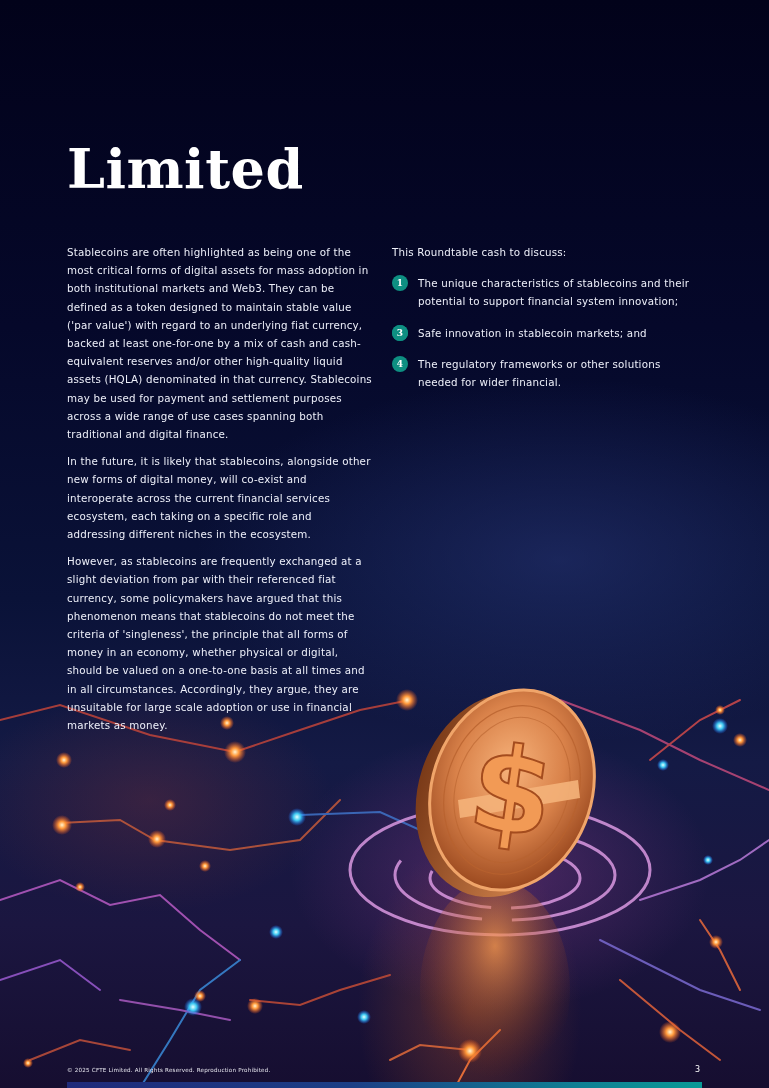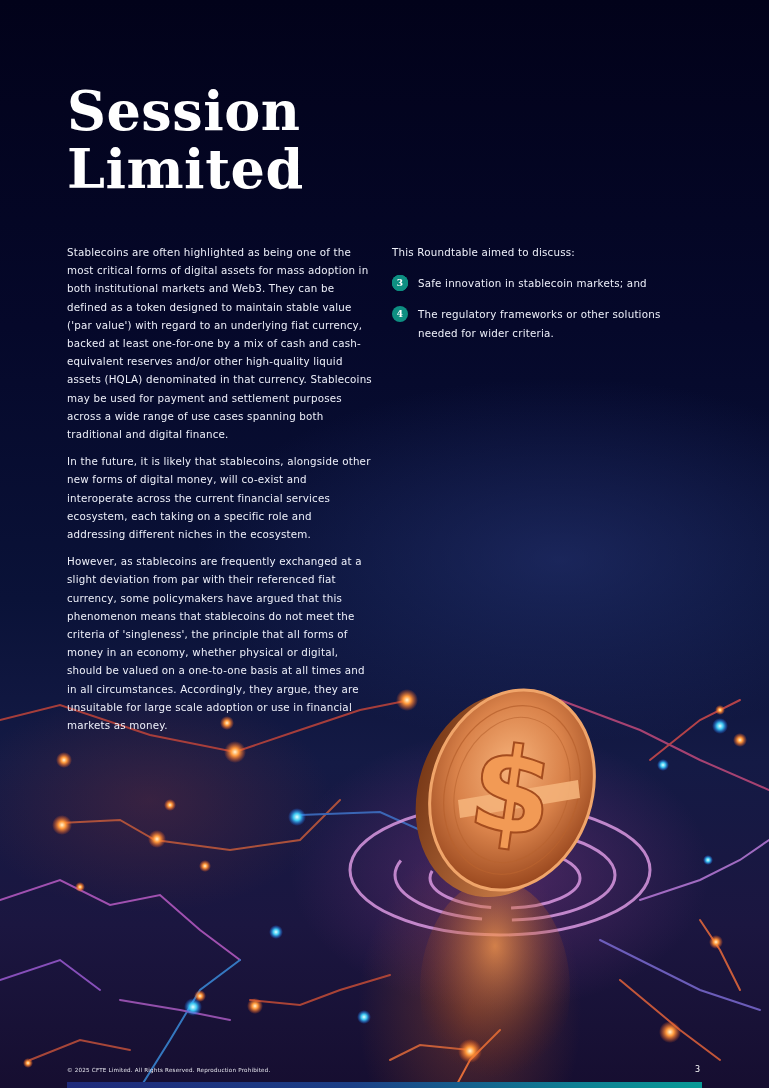--- a/index.html
+++ b/index.html
@@ -159,45 +159,46 @@
   <ellipse cx="512" cy="790" rx="80" ry="102" transform="rotate(18 512 790)" fill="url(#coinFace)" stroke="#f0a56a" stroke-width="3"></ellipse>
   <ellipse cx="512" cy="790" rx="66" ry="86" transform="rotate(18 512 790)" fill="none" stroke="#b8622e" stroke-width="1.2" opacity="0.8"></ellipse>
   <ellipse cx="512" cy="790" rx="56" ry="74" transform="rotate(18 512 790)" fill="none" stroke="#b8622e" stroke-width="1" opacity="0.6"></ellipse>
 
   <polygon points="458,800 578,780 580,798 460,818" fill="#f4b27a" opacity="0.9"></polygon>
 
   <text x="512" y="832" text-anchor="middle" font-family="DejaVu Sans, sans-serif" font-weight="bold" font-size="118" fill="#f29a55" stroke="#a44c1e" stroke-width="2" transform="rotate(8 512 790)">$</text>
 </svg>
 
 <h1 class="title">
-  <span>Session</span><br>
+  <br>
   <span>Limited</span>
 </h1>
 
 <div class="col col-left">
   <p>Stablecoins are often highlighted as being one of the most critical forms of digital assets for mass adoption in both institutional markets and Web3. They can be defined as a token designed to maintain stable value ('par value') with regard to an underlying fiat currency, backed at least one-for-one by a mix of cash and cash-equivalent reserves and/or other high-quality liquid assets (HQLA) denominated in that currency. Stablecoins may be used for payment and settlement purposes across a wide range of use cases spanning both traditional and digital finance.</p>
   <p>In the future, it is likely that stablecoins, alongside other new forms of digital money, will co-exist and interoperate across the current financial services ecosystem, each taking on a specific role and addressing different niches in the ecosystem.</p>
   <p>However, as stablecoins are frequently exchanged at a slight deviation from par with their referenced fiat currency, some policymakers have argued that this phenomenon means that stablecoins do not meet the criteria of 'singleness', the principle that all forms of money in an economy, whether physical or digital, should be valued on a one-to-one basis at all times and in all circumstances. Accordingly, they argue, they are unsuitable for large scale adoption or use in financial markets as money.</p>
 </div>
 
 <div class="col col-right">
-  <p class="intro">This Roundtable aimed to discuss:</p>
+  <p class="intro">This Roundtable cash to discuss:</p>
   <ol class="list">
     <li>
       <span class="num">1</span>
+      <span>The unique characteristics of stablecoins and their potential to support financial system innovation;</span>
     </li>
     <li>
       <span class="num">2</span>
     </li>
     <li>
       <span class="num">3</span>
       <span>Safe innovation in stablecoin markets; and</span>
     </li>
     <li>
       <span class="num">4</span>
-      <span>The regulatory frameworks or other solutions needed for wider criteria.</span>
+      <span>The regulatory frameworks or other solutions needed for wider financial.</span>
     </li>
   </ol>
 </div>
 
 <div class="footer-text">© 2025 CFTE Limited. All Rights Reserved. Reproduction Prohibited.</div>
 <div class="page-num">3</div>
 <div class="footer-bar"></div>
 
 </body></html>

